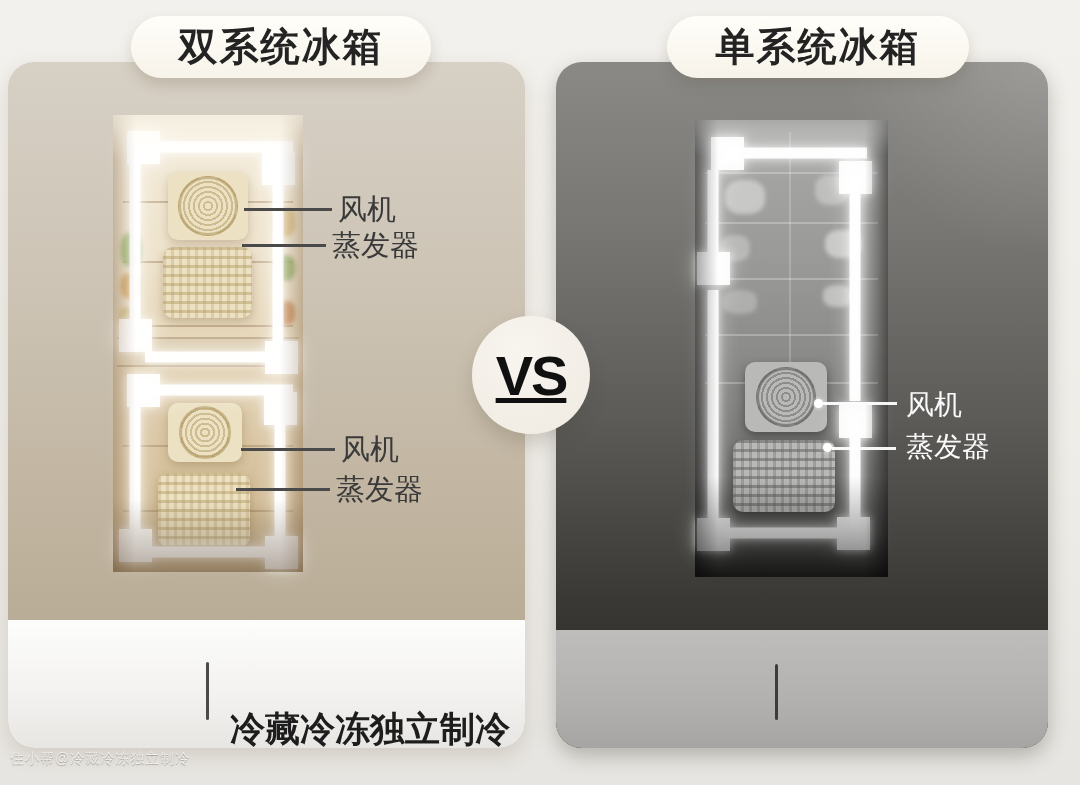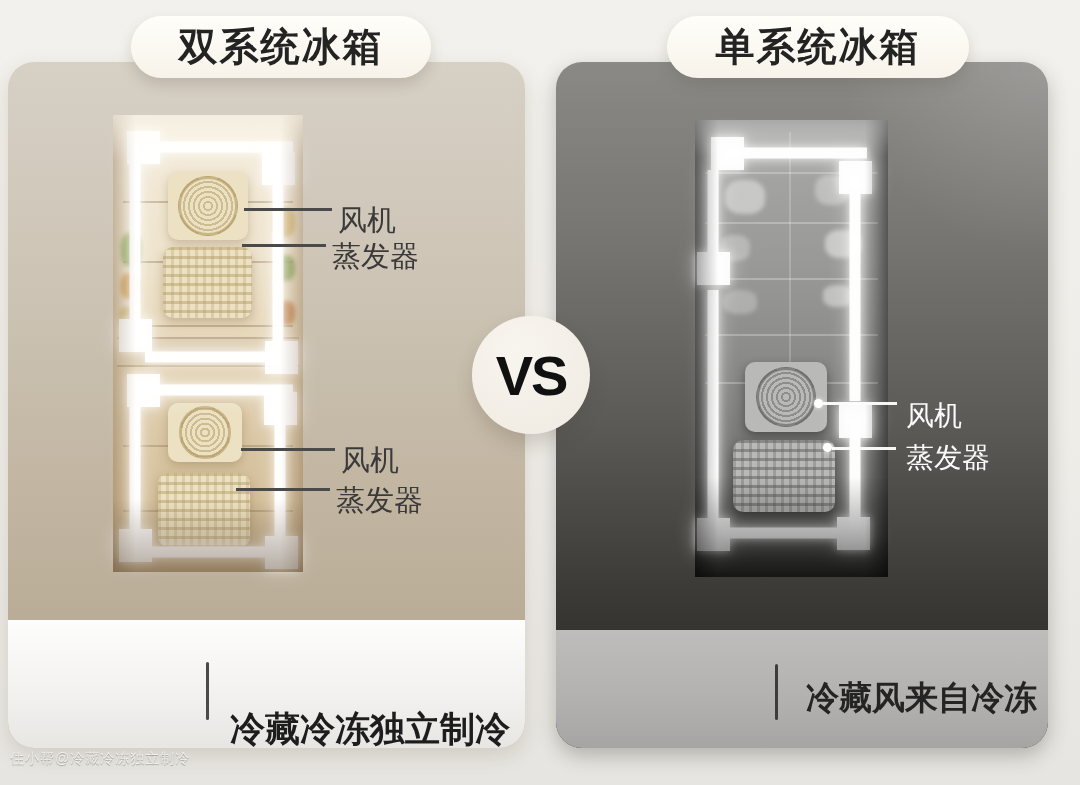--- a/index.html
+++ b/index.html
@@ -37,21 +37,21 @@
     font-size:39px;font-weight:600;color:#232323;letter-spacing:2px;
   }
   .pill.left{left:131px;width:300px;}
   .pill.right{left:667px;width:302px;}
   
   .vs{
     position:absolute;left:472px;top:316px;width:118px;height:118px;border-radius:50%;
     background:radial-gradient(circle at 40% 30%,#f8f5ef 0%,#efeae1 100%);
     box-shadow:0 10px 18px rgba(70,60,45,.18);
     display:flex;align-items:center;justify-content:center;
-    font-size:56px;font-weight:600;color:#101010;letter-spacing:-2px;
+    font-size:56px;font-weight:600;color:#101010;letter-spacing:-2px;text-decoration:underline;
   }
   
   .inset{position:absolute;overflow:visible;border-radius:2px;}
   .inset.left-inset{
     left:105px;top:53px;width:190px;height:457px;
     background:linear-gradient(180deg,#f4ecdb 0%,#eee3cc 30%,#e6d7ba 48%,#ddcbaa 62%,#d5c09b 82%,#c8b189 100%);
     box-shadow:inset 0 0 18px rgba(90,70,45,.20);
   }
   .inset.right-inset{
     left:139px;top:58px;width:193px;height:457px;
@@ -94,21 +94,21 @@
       repeating-linear-gradient(90deg,rgba(92,92,90,.3) 0 3px,rgba(92,92,90,0) 3px 8px);
   }
   
   svg.arrows{position:absolute;left:0;top:0;overflow:visible;
     filter:drop-shadow(0 0 4px rgba(255,255,255,.8)) drop-shadow(0 0 10px rgba(255,255,255,.45));}
   svg.arrows path{stroke:#ffffff;stroke-width:11;fill:none;opacity:.96;}
   
   .leader{position:absolute;height:0;}
   .leader.dark{border-top:3px solid #4a4a4a;}
   .leader.light{border-top:3px solid rgba(255,255,255,.95);}
-  .callout{position:absolute;font-size:29px;font-weight:500;white-space:nowrap;margin-top:11px;}
+  .callout{position:absolute;font-size:29px;font-weight:500;white-space:nowrap;}
   .callout.dark{color:#3a3a3a;}
   .callout.light{color:#fafafa;font-size:28px;}
   .dot{position:absolute;width:9px;height:9px;border-radius:50%;background:#ffffff;box-shadow:0 0 4px rgba(255,255,255,.8);}
   
   .counts{position:absolute;font-weight:700;line-height:1.35;white-space:nowrap;}
   .card.left .counts{left:27px;top:585px;font-size:32px;color:#1d1d1d;}
   .card.right .counts{left:44px;top:588px;font-size:31px;color:#242424;}
   .vdivider{position:absolute;width:3px;background:#4a4a4a;border-radius:2px;}
   .card.left .vdivider{left:198px;top:600px;height:58px;}
   .card.right .vdivider{left:219px;top:602px;height:56px;background:#3c3c3c;}
@@ -213,21 +213,20 @@
 
     <div class="dot" style="left:258px;top:337px"></div>
     <div class="leader light" style="left:267px;top:340px;width:74px"></div>
     <div class="callout light" style="left:350px;top:324px">风机</div>
     <div class="dot" style="left:267px;top:381px"></div>
     <div class="leader light" style="left:276px;top:385px;width:64px"></div>
     <div class="callout light" style="left:350px;top:366px">蒸发器</div>
 
     <div class="caption-strip"></div>
     <div class="vdivider"></div>
-    <div class="feature">冷藏风来自冷冻</div>
   </section>
 
   <div class="pill left">双系统冰箱</div>
   <div class="pill right">单系统冰箱</div>
   <div class="vs">VS</div>
   <div class="watermark">住小帮@冷藏冷冻独立制冷</div>
 
 </div>
 
 </body></html>

